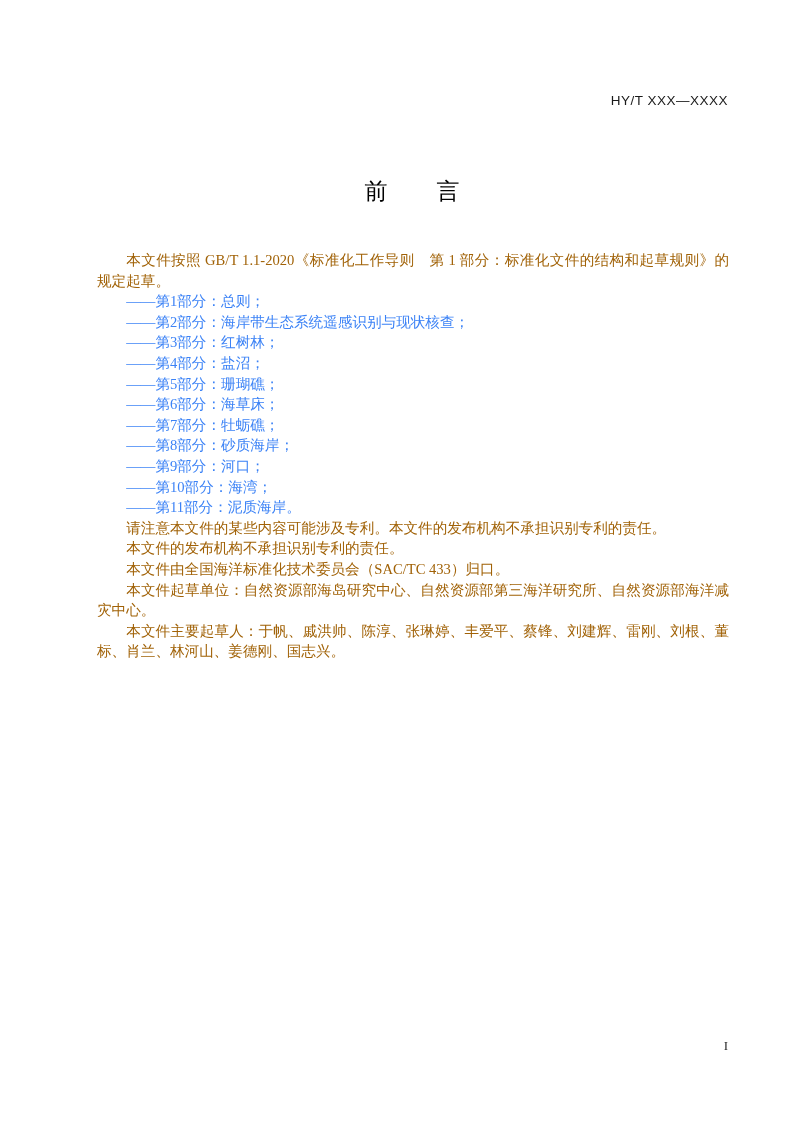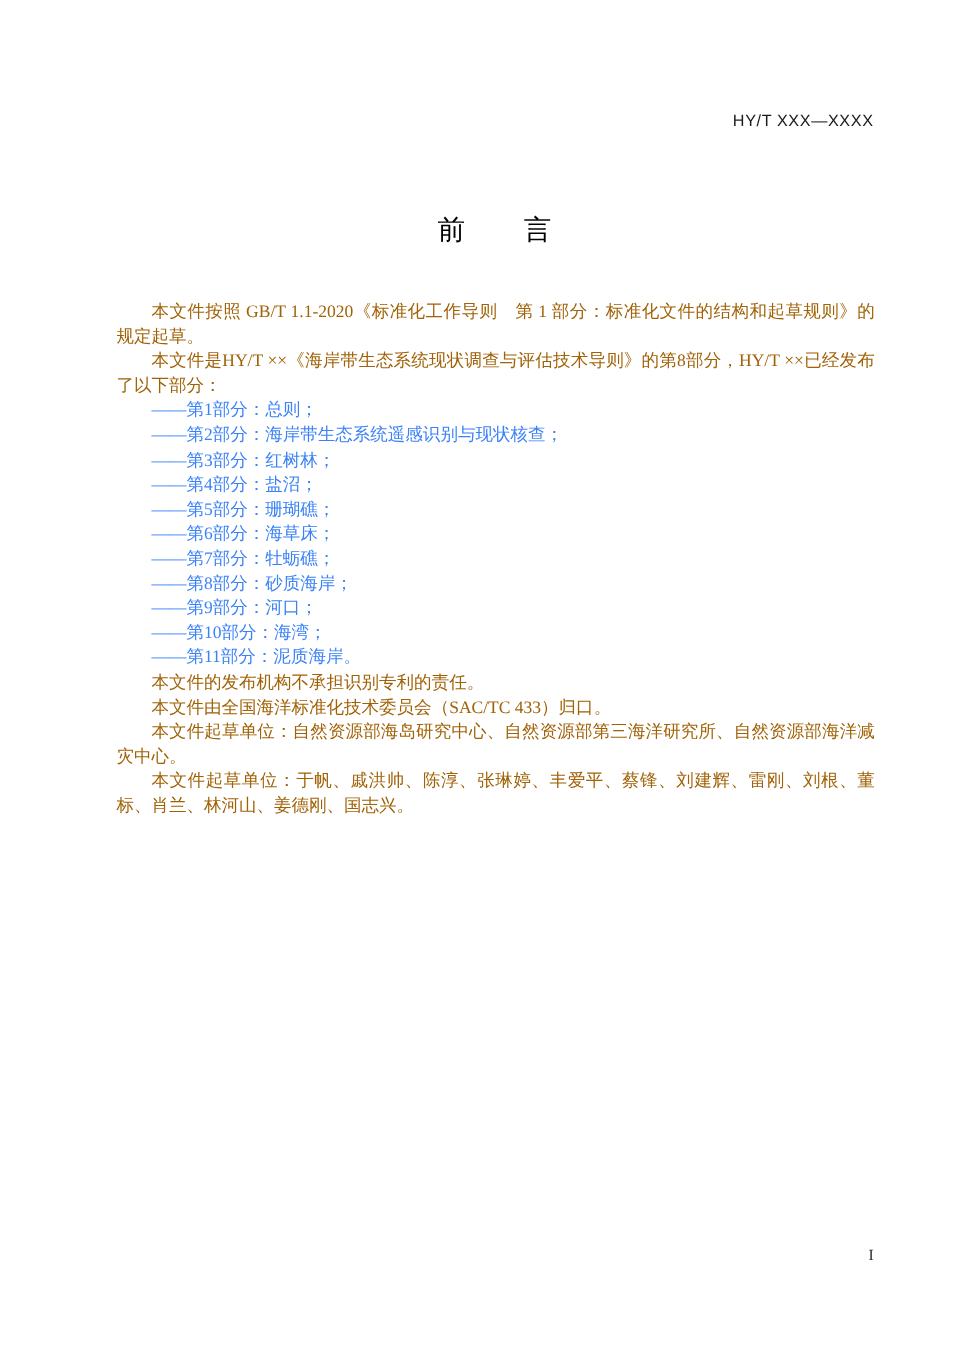--- a/index.html
+++ b/index.html
@@ -84,40 +84,40 @@
 <div class="page">
 
   <div class="running-header">HY/T XXX—XXXX</div>
 
   <div class="doc-title">前　　言</div>
 
   <div class="body-block">
 
     <p class="para">本文件按照 GB/T 1.1-2020《标准化工作导则　第 1 部分：标准化文件的结构和起草规则》的规定起草。</p>
 
-    <p class="para">本文件是HY/T ××《海岸带生态系统现状调查与评估技术导则》的第8部分，HY/T ××已经发布了以下部分：</p>
 
     <p class="item">——第1部分：总则；</p>
     <p class="item">——第2部分：海岸带生态系统遥感识别与现状核查；</p>
     <p class="item">——第3部分：红树林；</p>
     <p class="item">——第4部分：盐沼；</p>
     <p class="item">——第5部分：珊瑚礁；</p>
     <p class="item">——第6部分：海草床；</p>
     <p class="item">——第7部分：牡蛎礁；</p>
     <p class="item">——第8部分：砂质海岸；</p>
     <p class="item">——第9部分：河口；</p>
     <p class="item">——第10部分：海湾；</p>
     <p class="item">——第11部分：泥质海岸。</p>
 
+    <p class="para">请注意本文件的某些内容可能涉及专利。本文件的发布机构不承担识别专利的责任。</p>
 
     <p class="para">本文件的发布机构不承担识别专利的责任。</p>
 
     <p class="para">本文件由全国海洋标准化技术委员会（SAC/TC 433）归口。</p>
 
     <p class="para">本文件起草单位：自然资源部海岛研究中心、自然资源部第三海洋研究所、自然资源部海洋减灾中心。</p>
 
-    <p class="para">本文件起草单位：于帆、戚洪帅、陈淳、张琳婷、丰爱平、蔡锋、刘建辉、雷刚、刘根、董标、肖兰、林河山、姜德刚、国志兴。</p>
+    <p class="para">本文件主要起草人：于帆、戚洪帅、陈淳、张琳婷、丰爱平、蔡锋、刘建辉、雷刚、刘根、董标、肖兰、林河山、姜德刚、国志兴。</p>
 
   </div>
 
   <div class="page-number">I</div>
 
 </div>
 
 </body></html>

